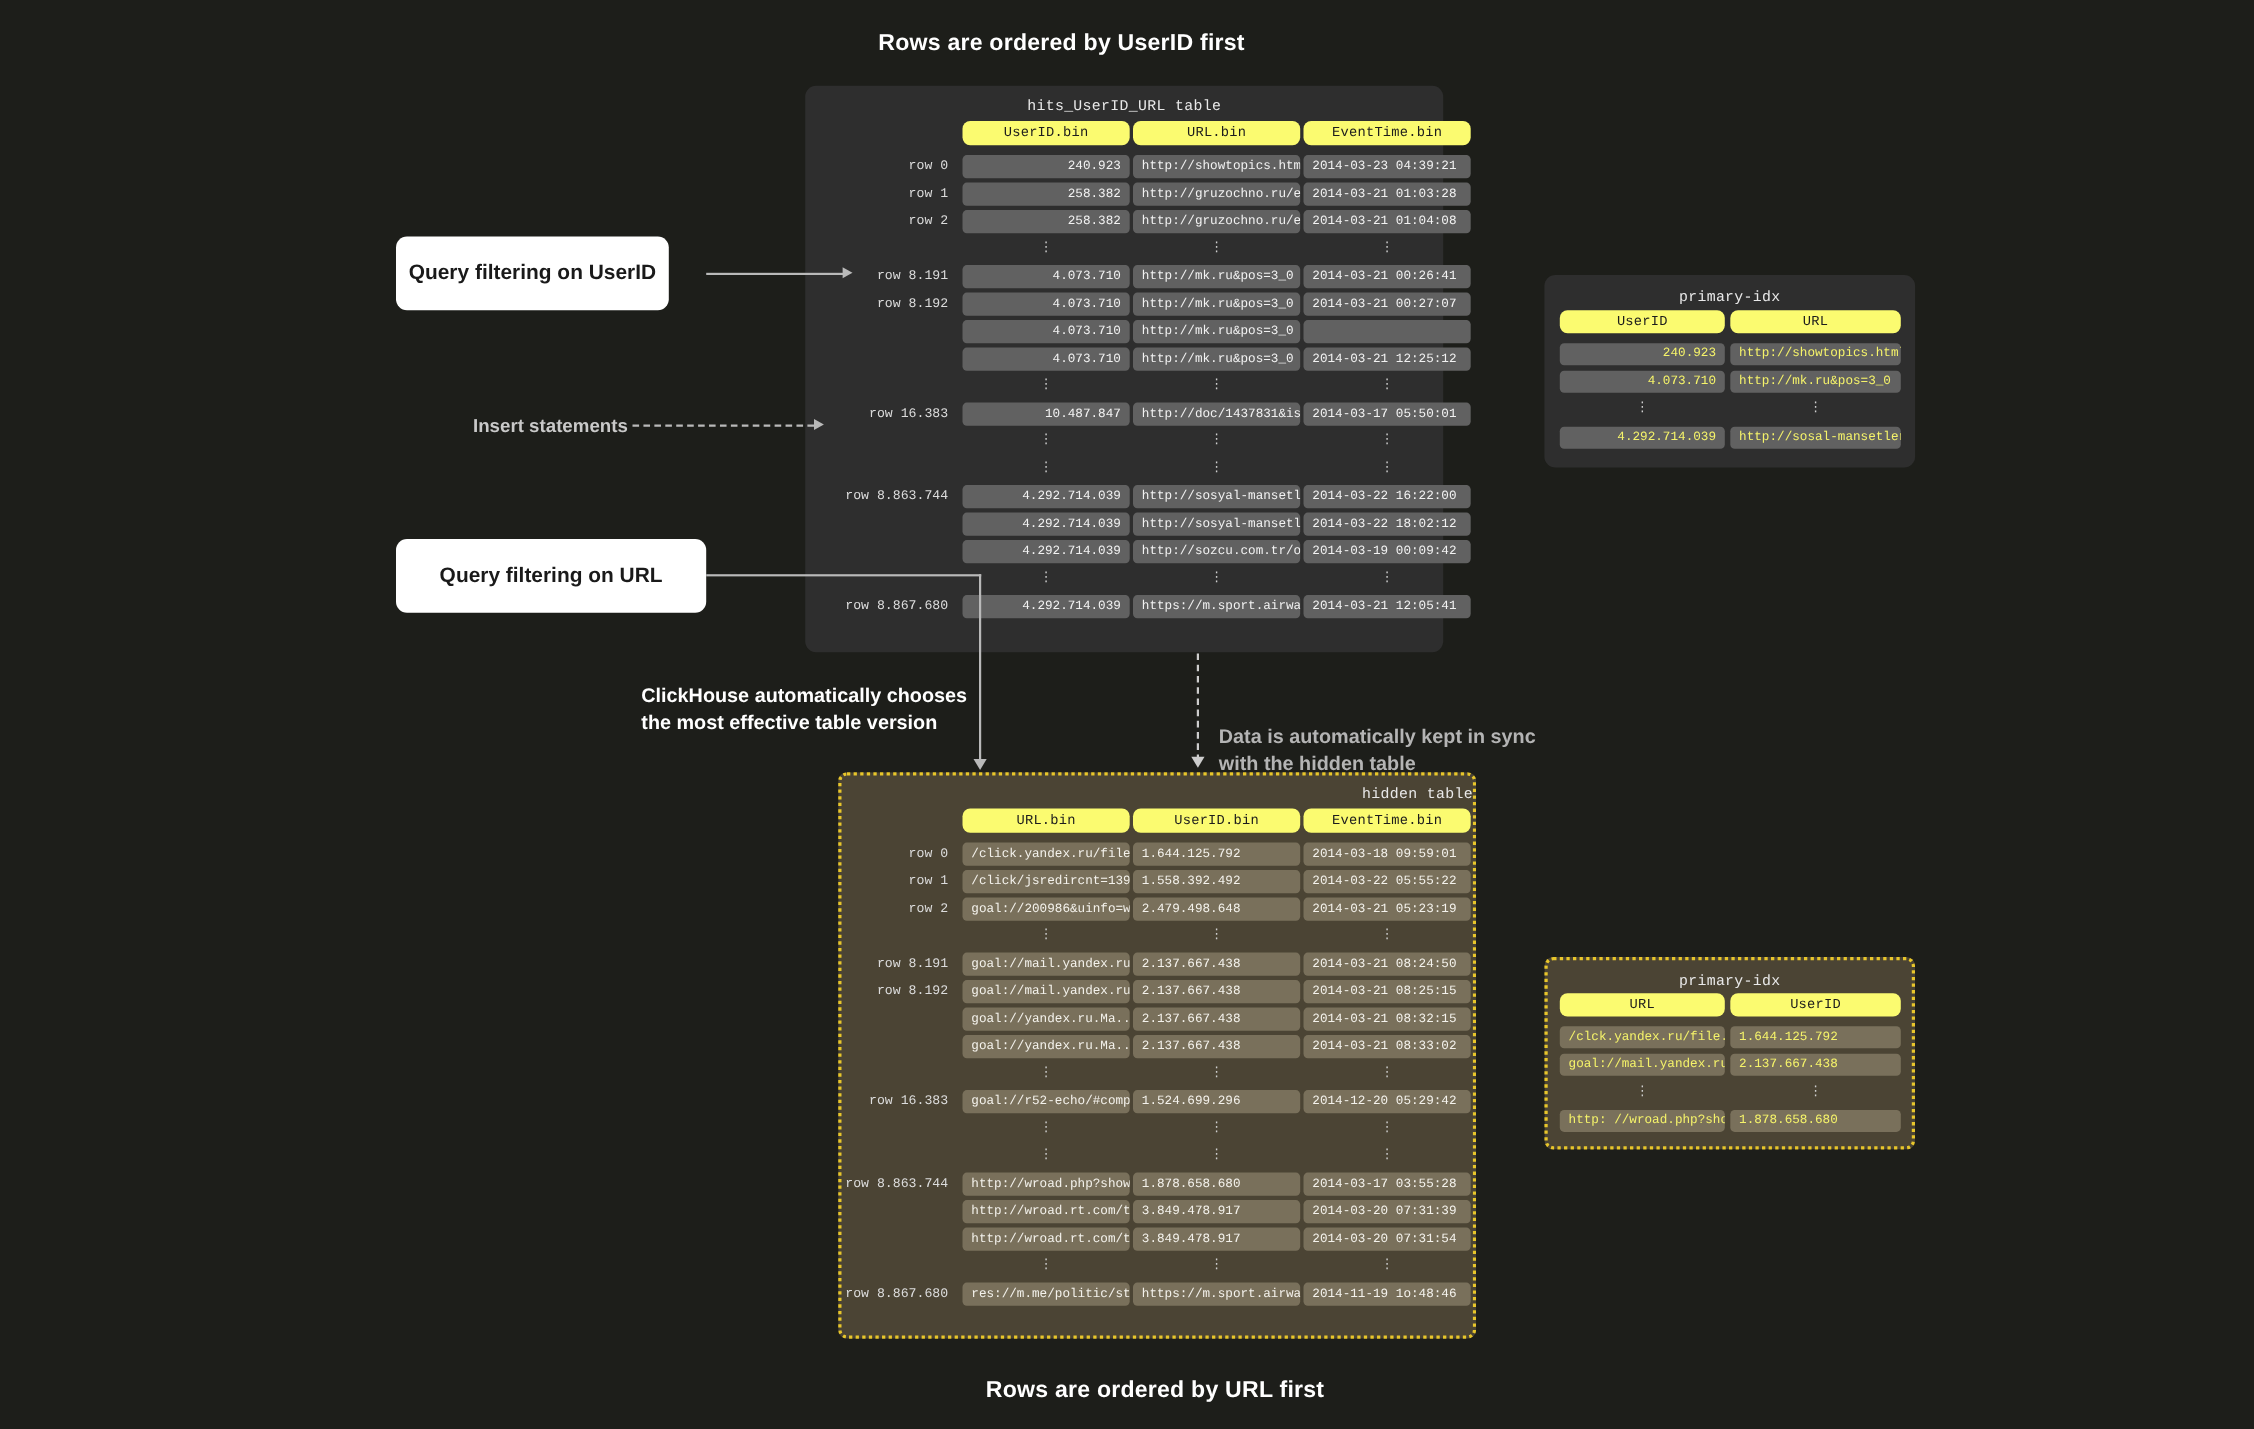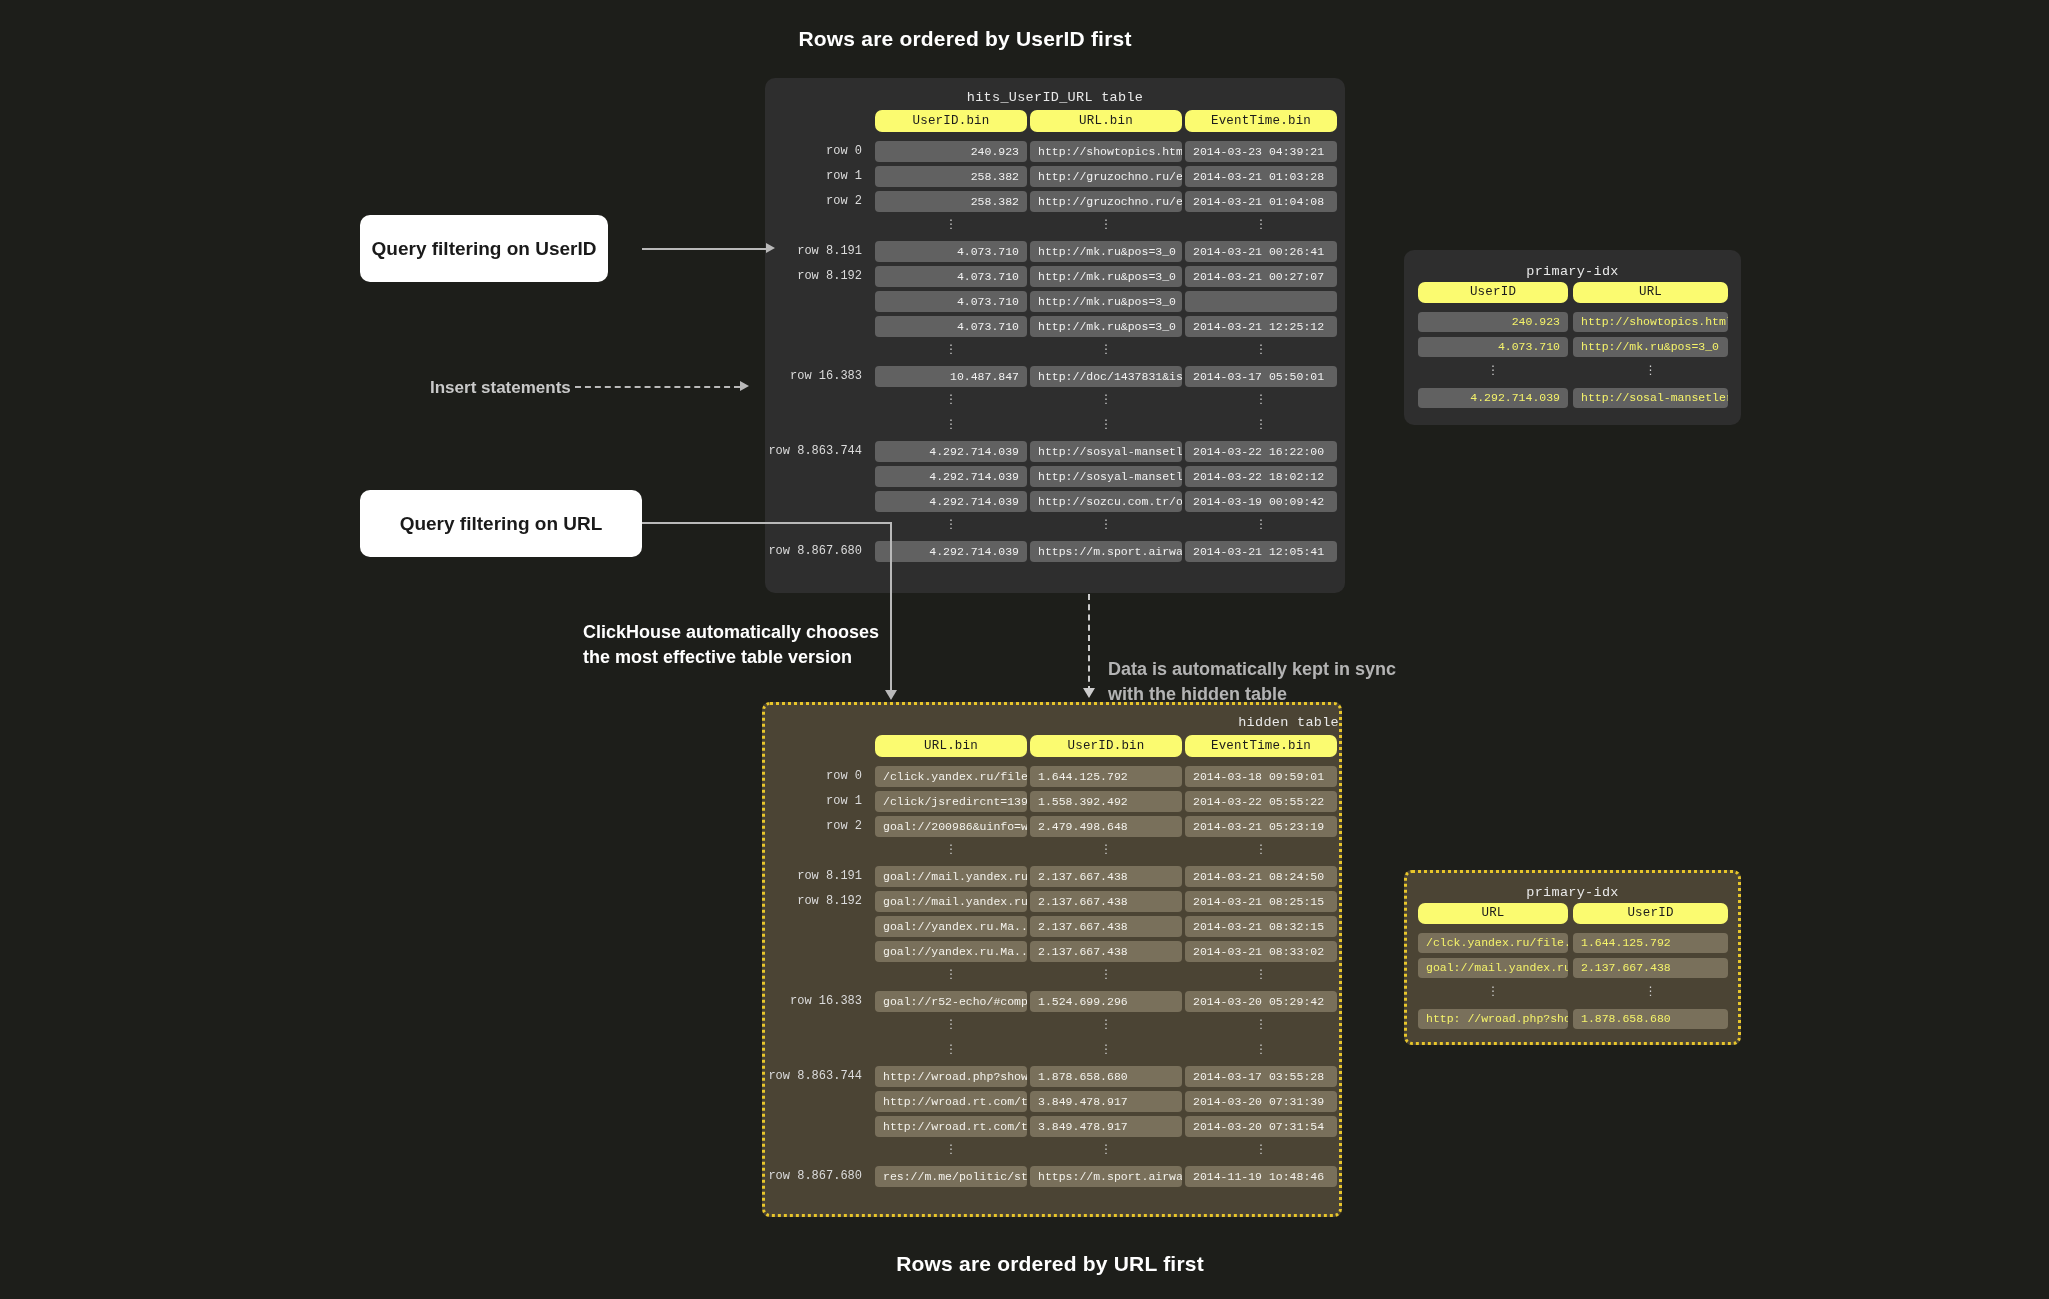--- a/index.html
+++ b/index.html
@@ -172,21 +172,21 @@
     position:absolute;width:0;
     border-left:2px dashed #cdcdcd;
   }
 </style>
 </head>
 <body>
 
 <div class="headline" id="title-top">Rows are ordered by UserID first</div>
 <div class="headline" id="title-bottom">Rows are ordered by URL first</div>
 
-<div class="panel dark" id="main-panel" style="left:765px;top:78px;width:580px;height:515px;">
+<div class="panel dark" id="main-panel" style="left:732px;top:78px;width:580px;height:515px;">
   <div class="panel-title mono" style="top:12px;">hits_UserID_URL table</div>
 </div>
 <div class="tbl mono dark" id="main-table" style="left:762px;top:110px;">
     <div class="rowlbl"></div>
     <div class="hdr">UserID.bin</div>
     <div class="hdr">URL.bin</div>
     <div class="hdr">EventTime.bin</div>
     <div style="height: 9px;"></div>
     <div style="height: 9px;"></div>
     <div style="height: 9px;"></div>
@@ -435,21 +435,21 @@
     <div class="dots">⋮</div>
     <div class="dots">⋮</div>
     <div class="dots">⋮</div>
     <div style="height: 4px;"></div>
     <div style="height: 4px;"></div>
     <div style="height: 4px;"></div>
     <div style="height: 4px;"></div>
     <div class="rowlbl">row 16.383</div>
     <div class="cell r">goal://r52-echo/#compose...</div>
     <div class="cell l">1.524.699.296</div>
-    <div class="cell l">2014-03-20 05:29:42</div>
+    <div class="cell l">2014-12-20 05:29:42</div>
     <div style="height: 4px;"></div>
     <div style="height: 4px;"></div>
     <div style="height: 4px;"></div>
     <div style="height: 4px;"></div>
     <div class="rowlbl"></div>
     <div class="dots">⋮</div>
     <div class="dots">⋮</div>
     <div class="dots">⋮</div>
     <div style="height: 4px;"></div>
     <div style="height: 4px;"></div>

